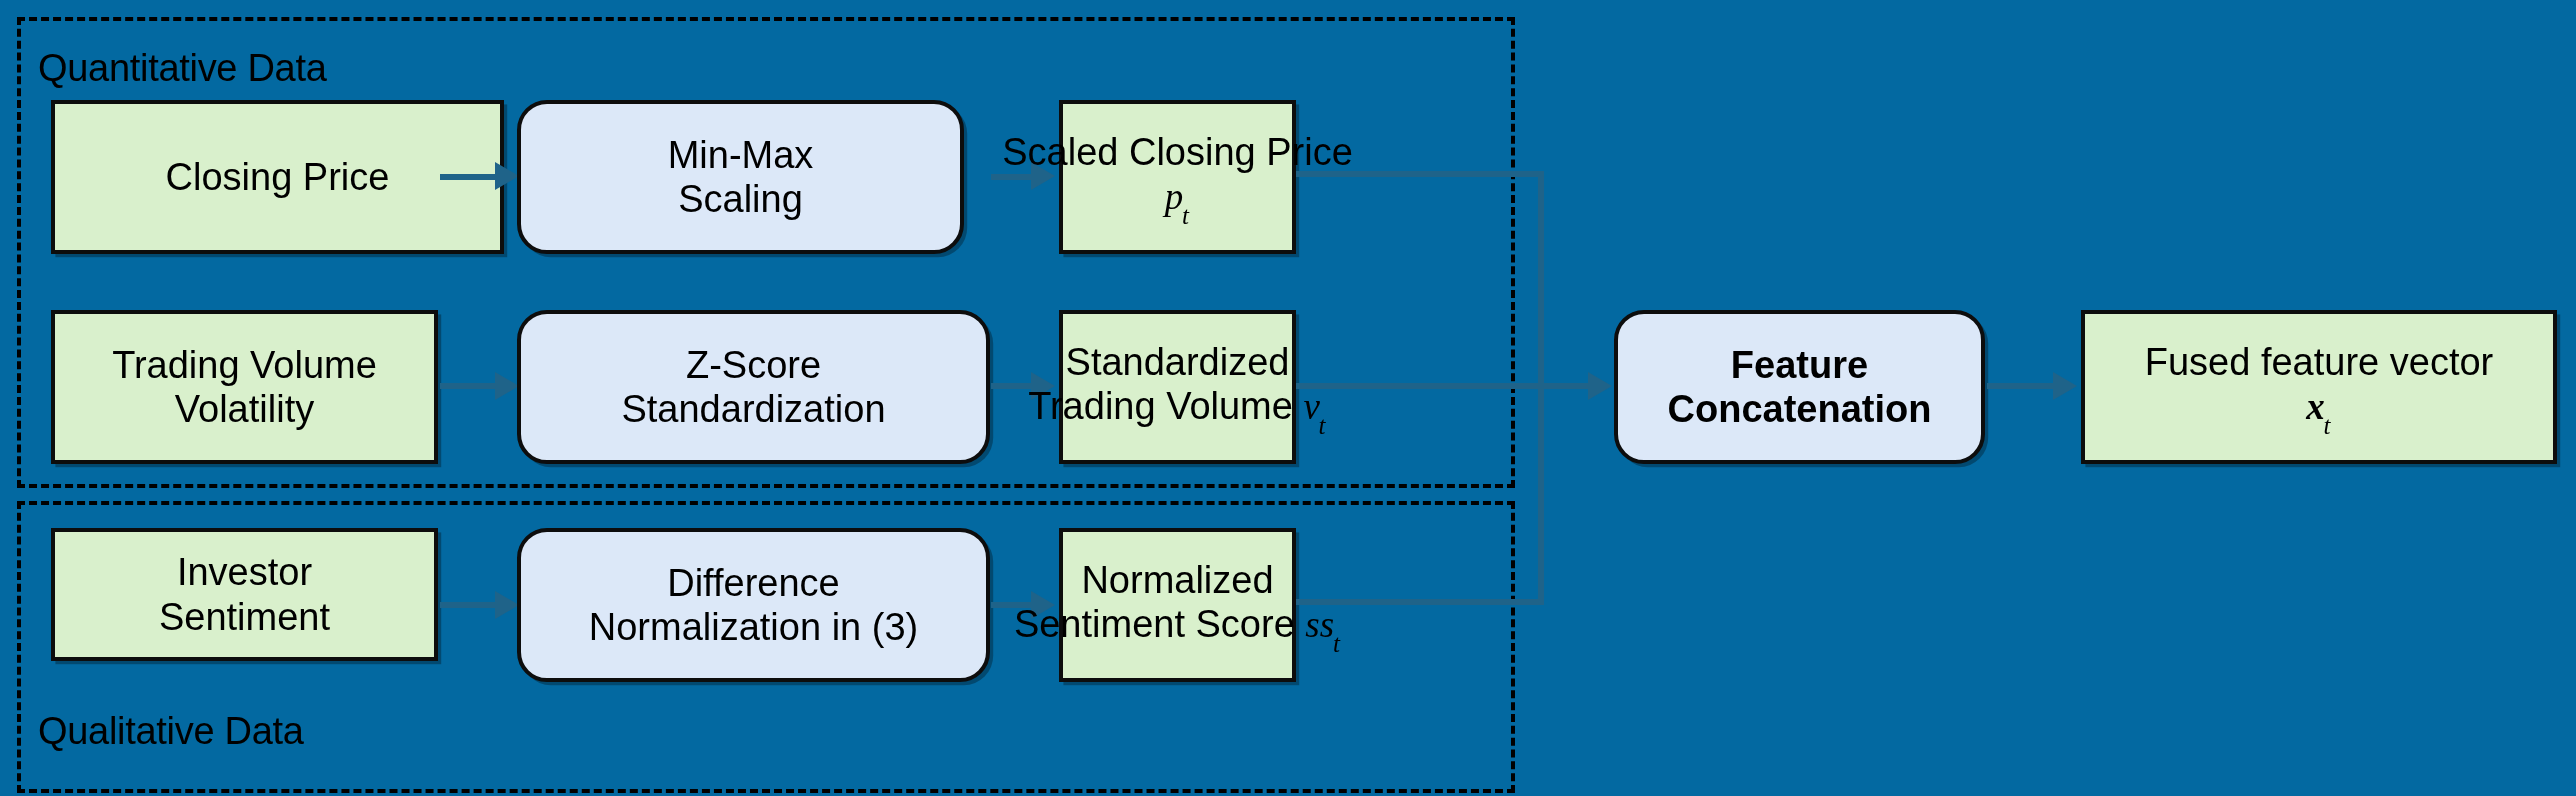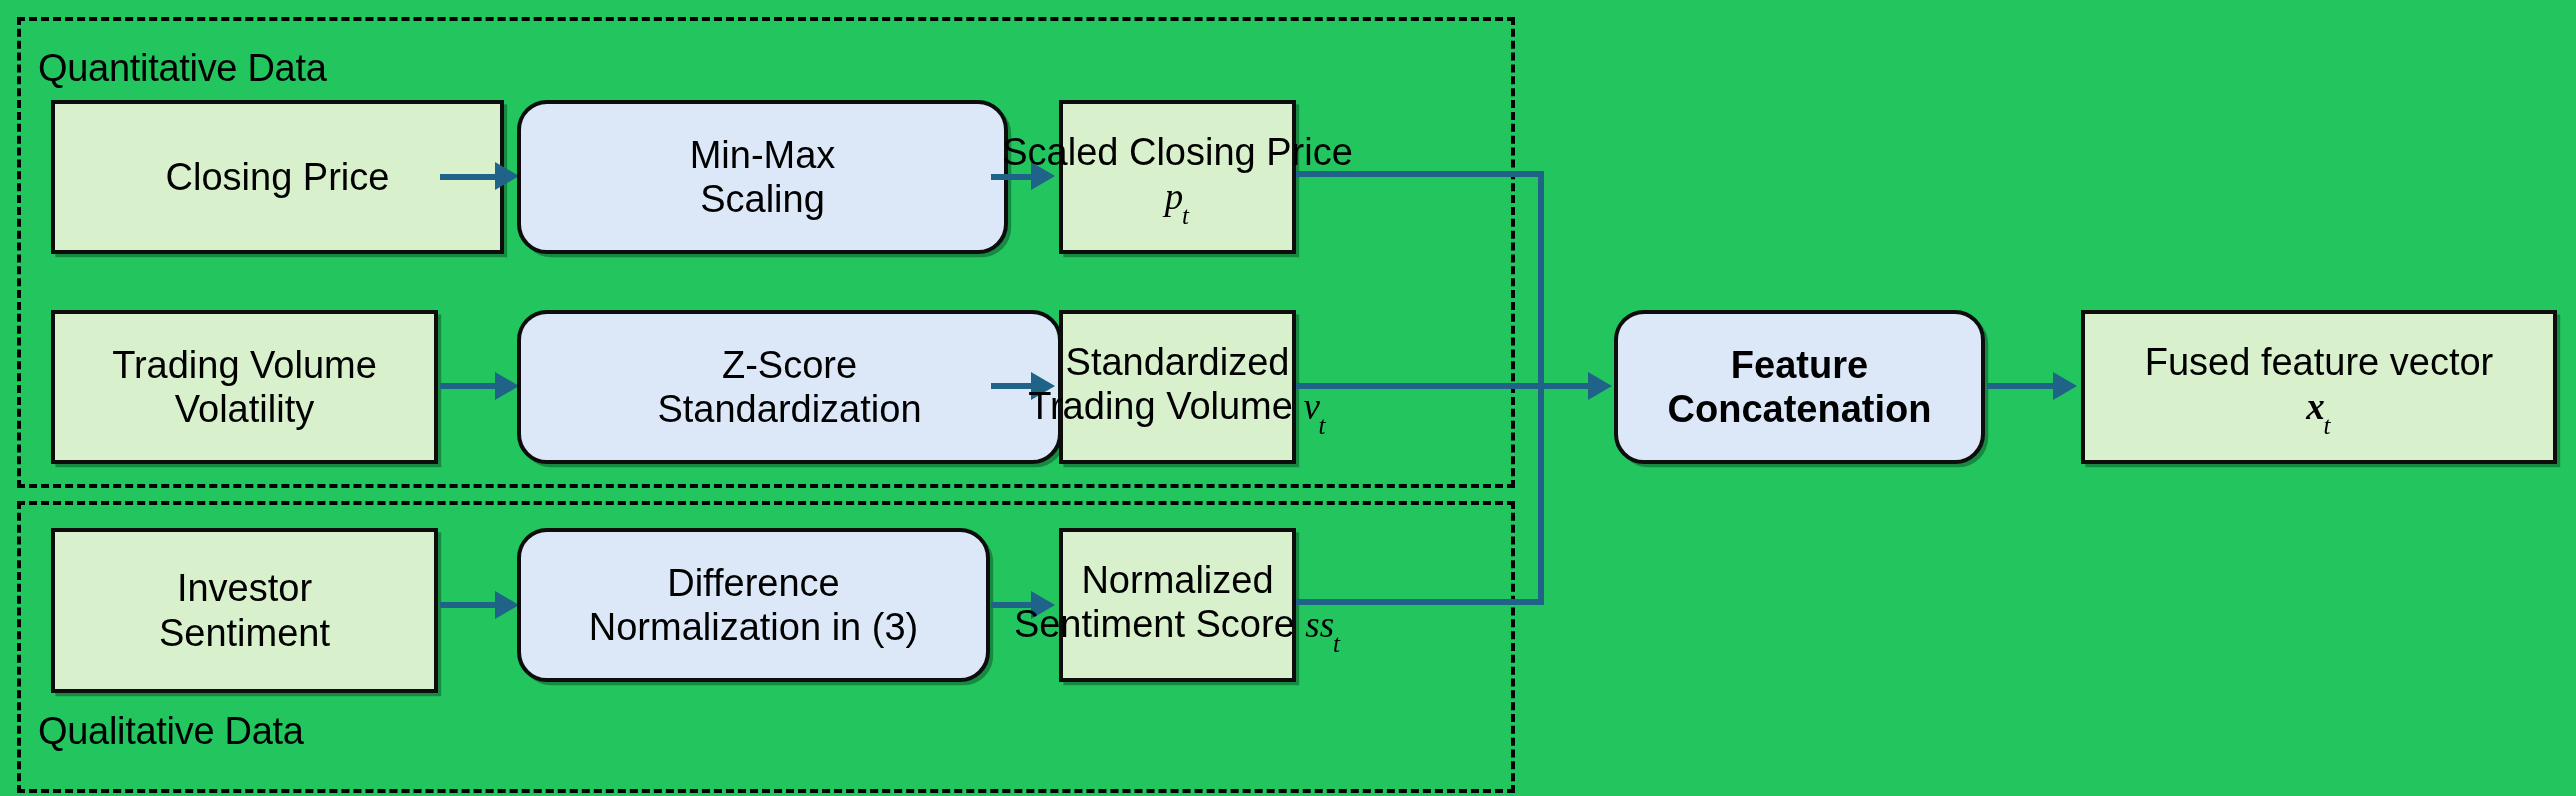--- a/index.html
+++ b/index.html
@@ -1,21 +1,21 @@
 <!DOCTYPE html>
 <html style="font-size:10px"><head>
 <meta charset="utf-8">
 <title>Feature Fusion Pipeline Diagram</title>
 <style>
   html,body{margin:0;padding:0;background:#ffffff;}
   body{font-family:"Liberation Sans",sans-serif;}
   #canvas{
     position:relative;
     width:2576px;height:797px;
-    background:#22c55e;
+    background:#0369a1;
     overflow:hidden;
   }
   
   .group{
     position:absolute;
     border:4.4px dashed #000000;
     box-sizing:border-box;
     background:transparent;
   }
   .group-label{
@@ -90,55 +90,55 @@
   <div class="group" style="left:17px;top:501px;width:1498px;height:292px;"></div>
   <div class="group-label" style="left:38px;top:712px;">Qualitative Data</div>
 
   <div class="node data" style="left:51px;top:100px;width:453px;height:154px;">
     <span class="ln">Closing Price</span>
   </div>
 
   <div class="conn h-line" style="left:440px;top:174px;width:63px;"></div>
   <div class="arrowhead" style="left:495px;top:162px;"></div>
 
-  <div class="node proc" style="left:517px;top:100px;width:491px;height:154px;">
+  <div class="node proc" style="left:517px;top:100px;width:447px;height:154px;">
     <span class="ln">Min-Max</span>
     <span class="ln">Scaling</span>
   </div>
 
   <div class="conn h-line" style="left:991px;top:174px;width:44px;"></div>
   <div class="arrowhead" style="left:1031px;top:162px;"></div>
 
   <div class="node data" style="left:1059px;top:100px;width:237px;height:154px;">
     <span class="ln">Scaled Closing Price</span>
     <span class="ln"><span class="sym">p</span><span class="sub">t</span></span>
   </div>
 
   <div class="node data" style="left:51px;top:310px;width:387px;height:154px;">
     <span class="ln">Trading Volume</span>
     <span class="ln">Volatility</span>
   </div>
 
   <div class="conn h-line" style="left:440px;top:383px;width:63px;"></div>
   <div class="arrowhead" style="left:495px;top:372px;"></div>
 
-  <div class="node proc" style="left:517px;top:310px;width:545px;height:154px;">
+  <div class="node proc" style="left:517px;top:310px;width:473px;height:154px;">
     <span class="ln">Z-Score</span>
     <span class="ln">Standardization</span>
   </div>
 
   <div class="conn h-line" style="left:991px;top:383px;width:44px;"></div>
   <div class="arrowhead" style="left:1031px;top:372px;"></div>
 
   <div class="node data" style="left:1059px;top:310px;width:237px;height:154px;">
     <span class="ln">Standardized</span>
     <span class="ln"><span>Trading Volume</span>&nbsp;<span class="sym">v</span><span class="sub">t</span></span>
   </div>
 
-  <div class="node data" style="left:51px;top:528px;width:387px;height:165px;">
+  <div class="node data" style="left:51px;top:528px;width:387px;height:133px;">
     <span class="ln">Investor</span>
     <span class="ln">Sentiment</span>
   </div>
 
   <div class="conn h-line" style="left:440px;top:602px;width:63px;"></div>
   <div class="arrowhead" style="left:495px;top:591px;"></div>
 
   <div class="node proc" style="left:517px;top:528px;width:473px;height:154px;">
     <span class="ln">Difference</span>
     <span class="ln">Normalization in (3)</span>

